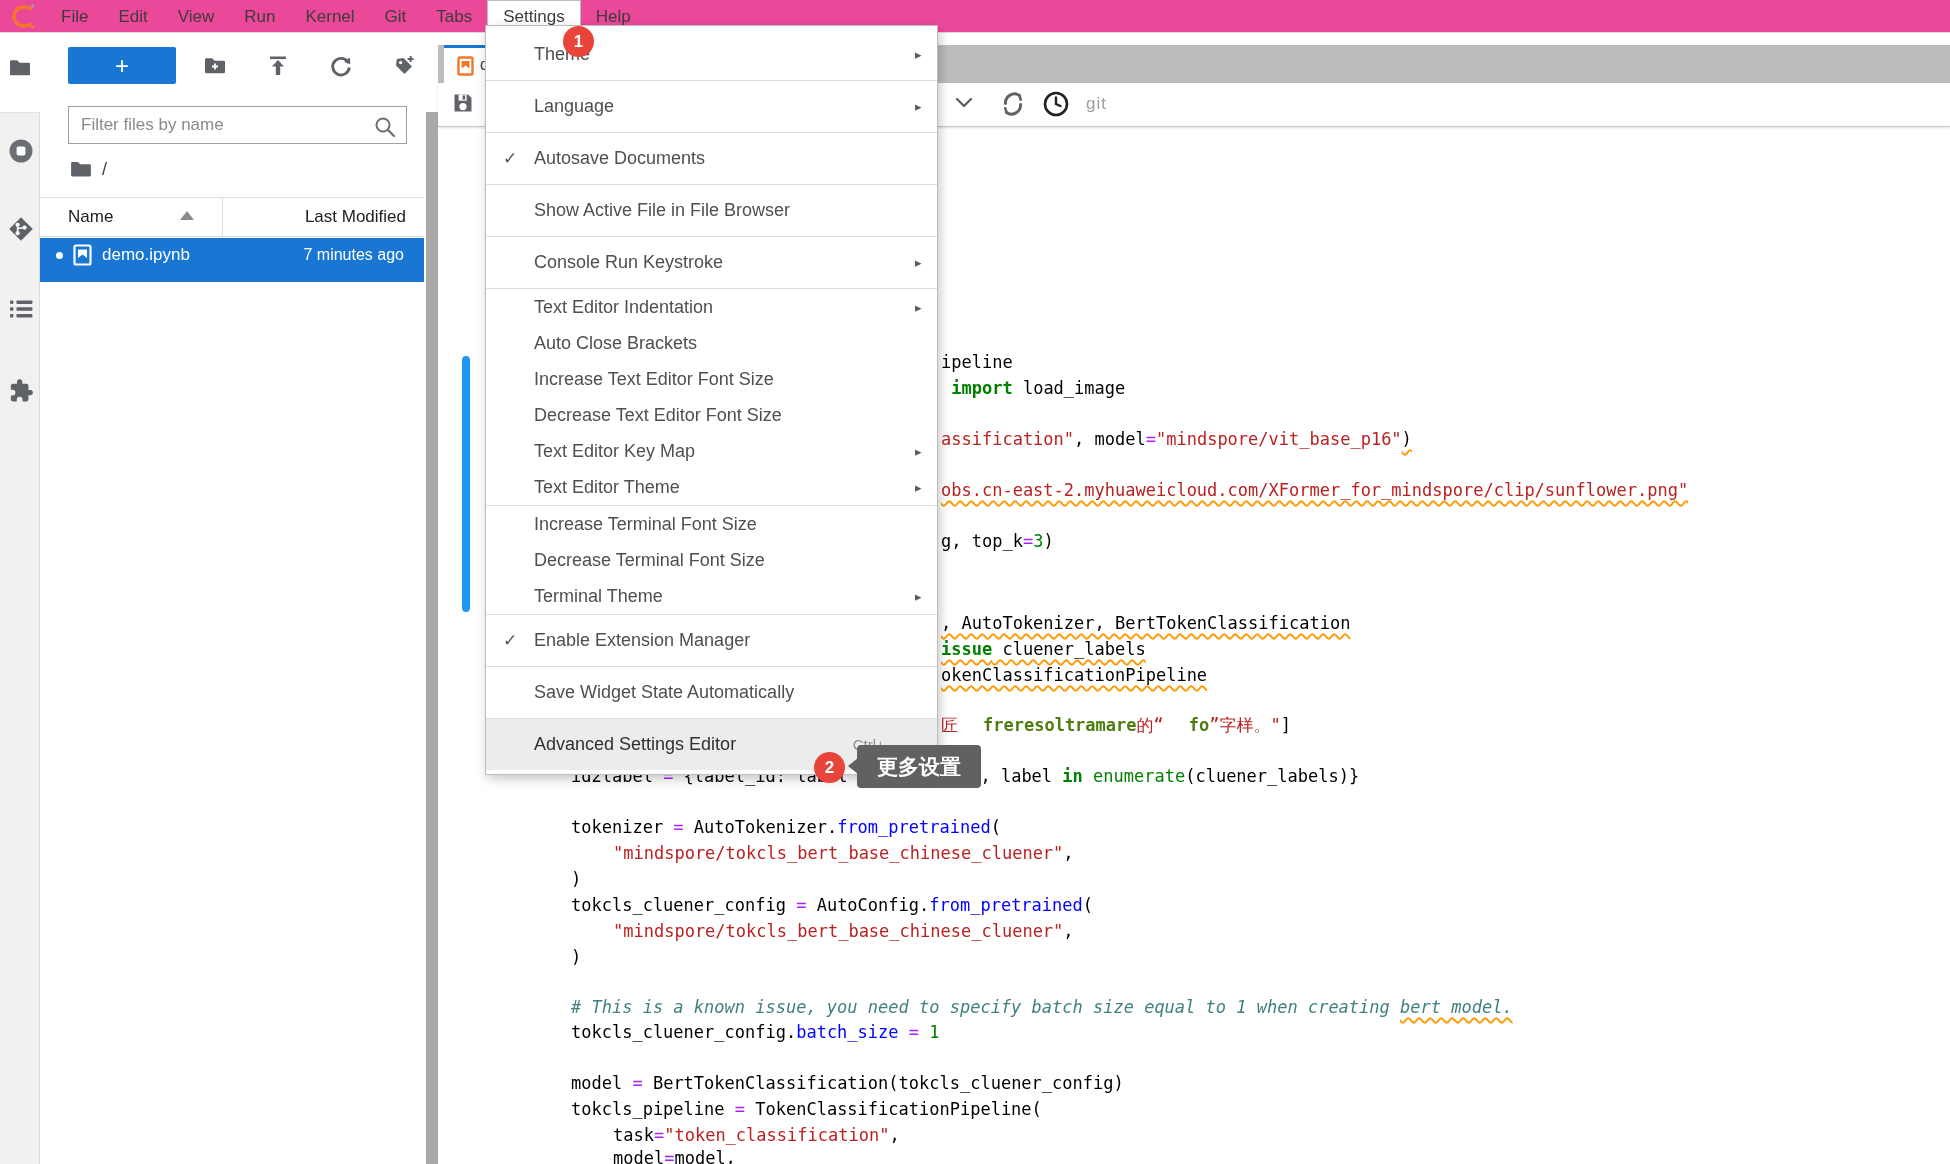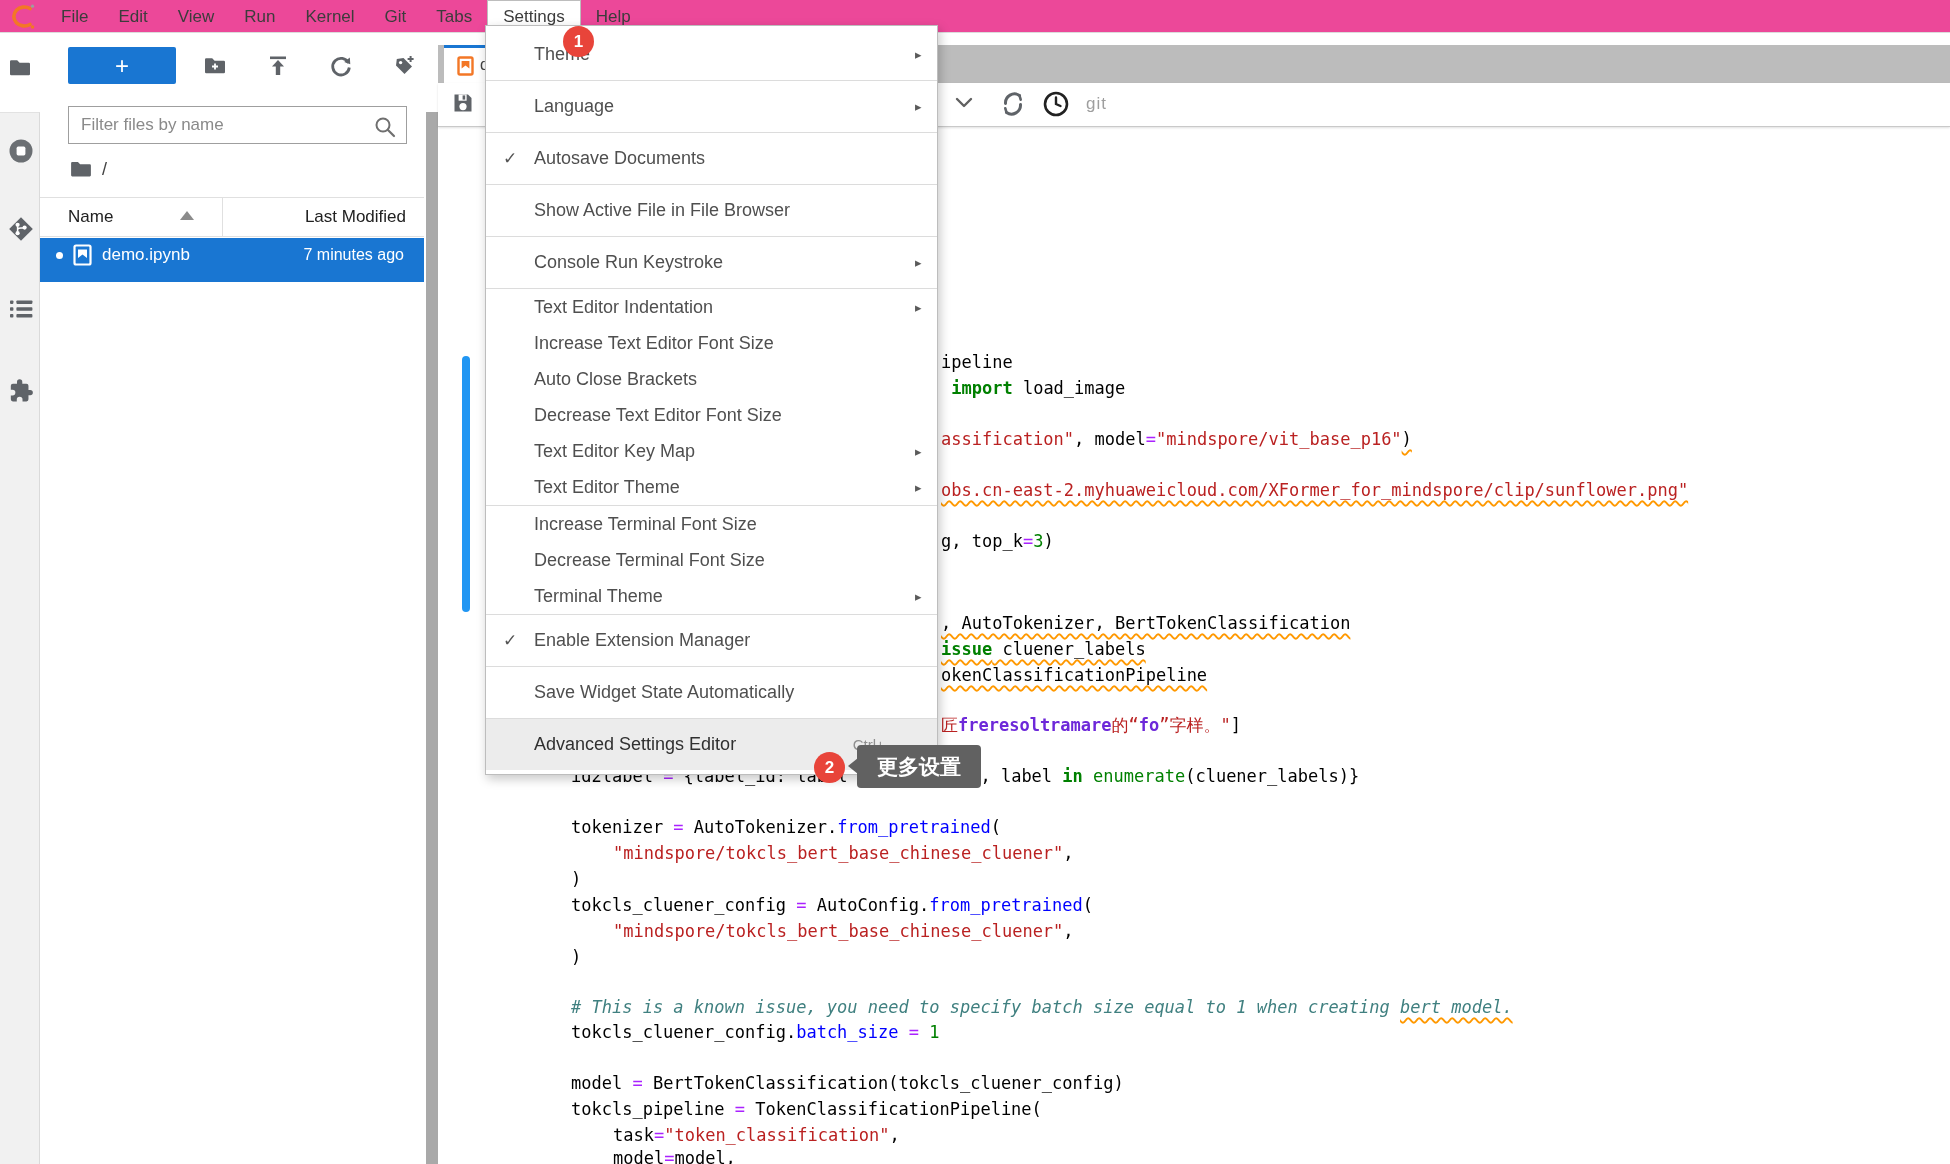--- a/index.html
+++ b/index.html
@@ -66,21 +66,21 @@
 
   
   .code-layer { position:absolute; left:0; top:0; right:0; bottom:0; z-index:3; }
   .code-line { position:absolute; white-space:pre; font-family:"DejaVu Sans Mono", monospace;
     font-size:17px; line-height:26px; color:#000; }
   .tk-d { color:#000; }
   .tk-k { color:#008000; font-weight:bold; }
   .tk-g { color:#008000; }
   .tk-b { color:#0000ff; }
   .tk-s { color:#ba2121; }
-  .tk-sb{ color:#6d28d9; font-weight:bold; }
+  .tk-sb{ color:#4d7c0f; font-weight:bold;margin-left:25px; }
   .tk-o { color:#aa22ff; }
   .tk-n { color:#008000; }
   .tk-c { color:#408080; font-style:italic; }
   .wavy { text-decoration:underline; text-decoration-style:wavy; text-decoration-color:#ff9800;
     text-decoration-thickness:1.5px; text-underline-offset:4px; }
 
   
   .dropdown { position:absolute; left:485px; top:25px; width:453px; background:#fff;
     border:1px solid #bdbdbd; box-shadow:2px 4px 10px rgba(0,0,0,0.22); z-index:50; padding:3px 0 4px 0; }
   .sm-item { display:flex; align-items:center; height:51px; font-size:18px; color:#4f4f4f; }
@@ -340,26 +340,26 @@
       <span class="sm-arrow">▸</span>
     </div>
     <div class="sm-sep"></div>
     <div class="sm-item grouped">
       <span class="sm-check"></span>
       <span class="sm-label">Text Editor Indentation</span>
       <span class="sm-arrow">▸</span>
     </div>
     <div class="sm-item grouped">
       <span class="sm-check"></span>
+      <span class="sm-label">Auto Close Brackets</span>
+      <span class="sm-arrow"></span>
+    </div>
+    <div class="sm-item grouped">
+      <span class="sm-check"></span>
       <span class="sm-label">Increase Text Editor Font Size</span>
-      <span class="sm-arrow"></span>
-    </div>
-    <div class="sm-item grouped">
-      <span class="sm-check"></span>
-      <span class="sm-label">Auto Close Brackets</span>
       <span class="sm-arrow"></span>
     </div>
     <div class="sm-item grouped">
       <span class="sm-check"></span>
       <span class="sm-label">Decrease Text Editor Font Size</span>
       <span class="sm-arrow"></span>
     </div>
     <div class="sm-item grouped">
       <span class="sm-check"></span>
       <span class="sm-label">Text Editor Key Map</span>

